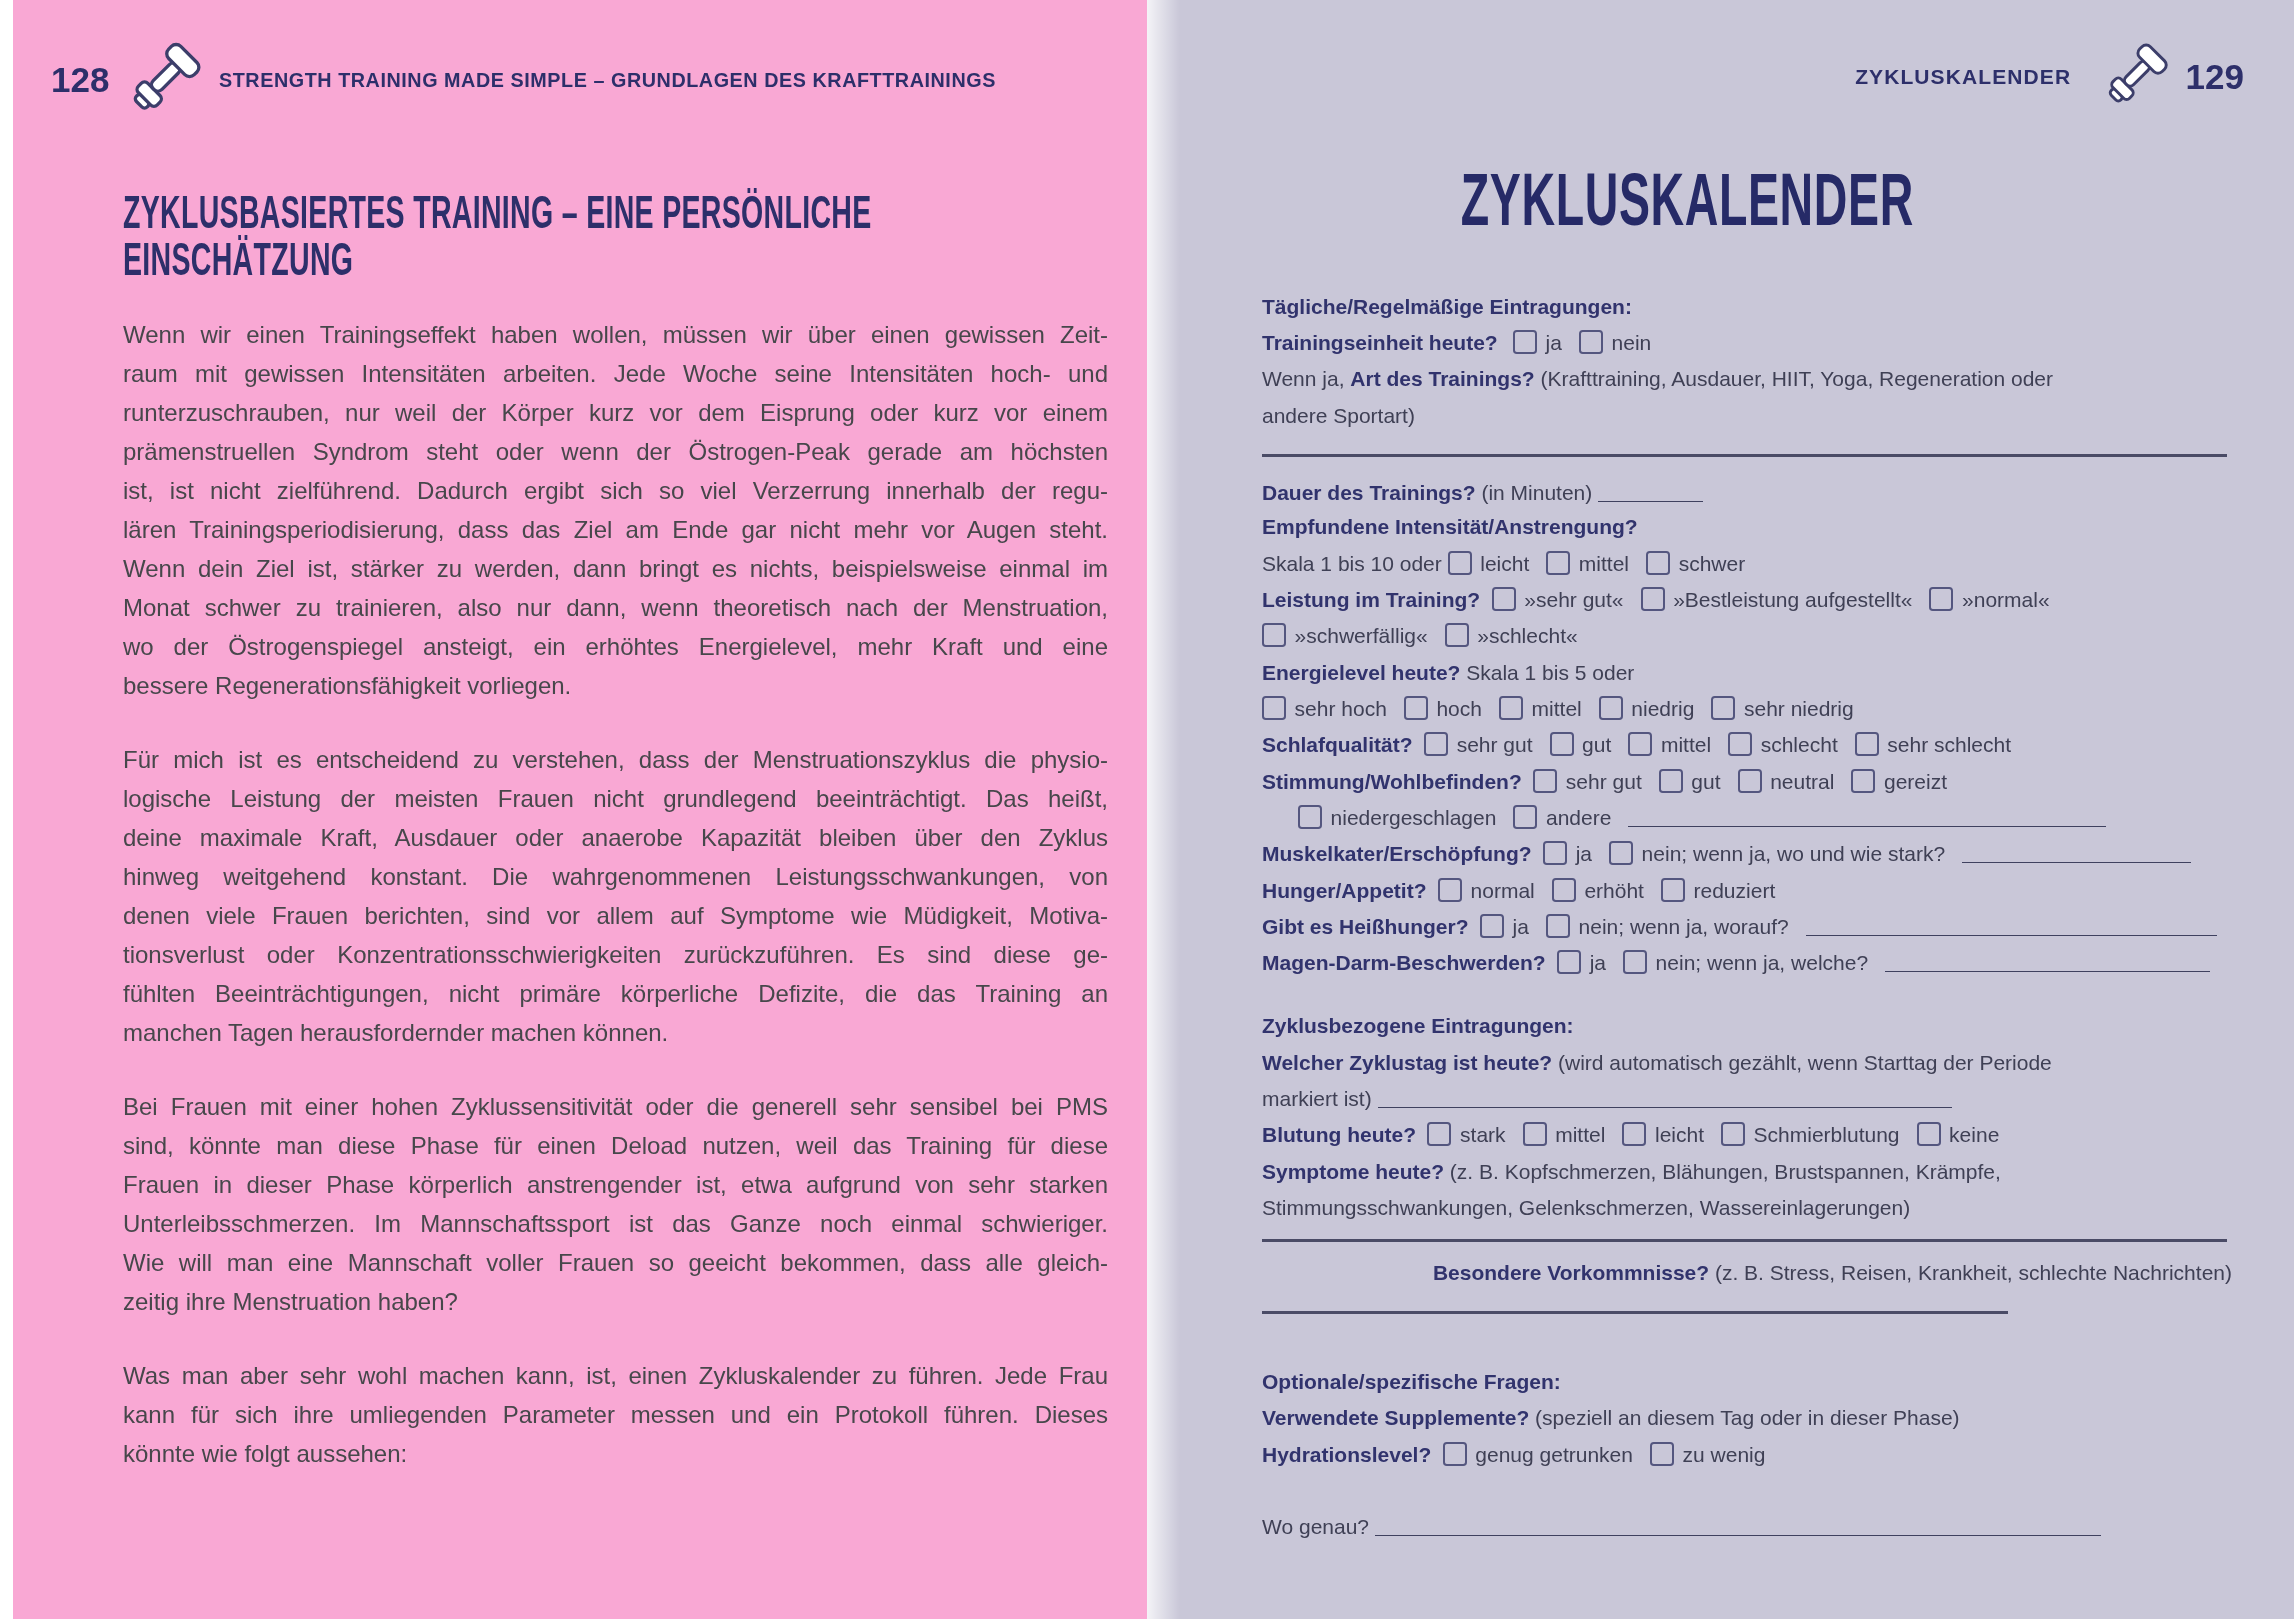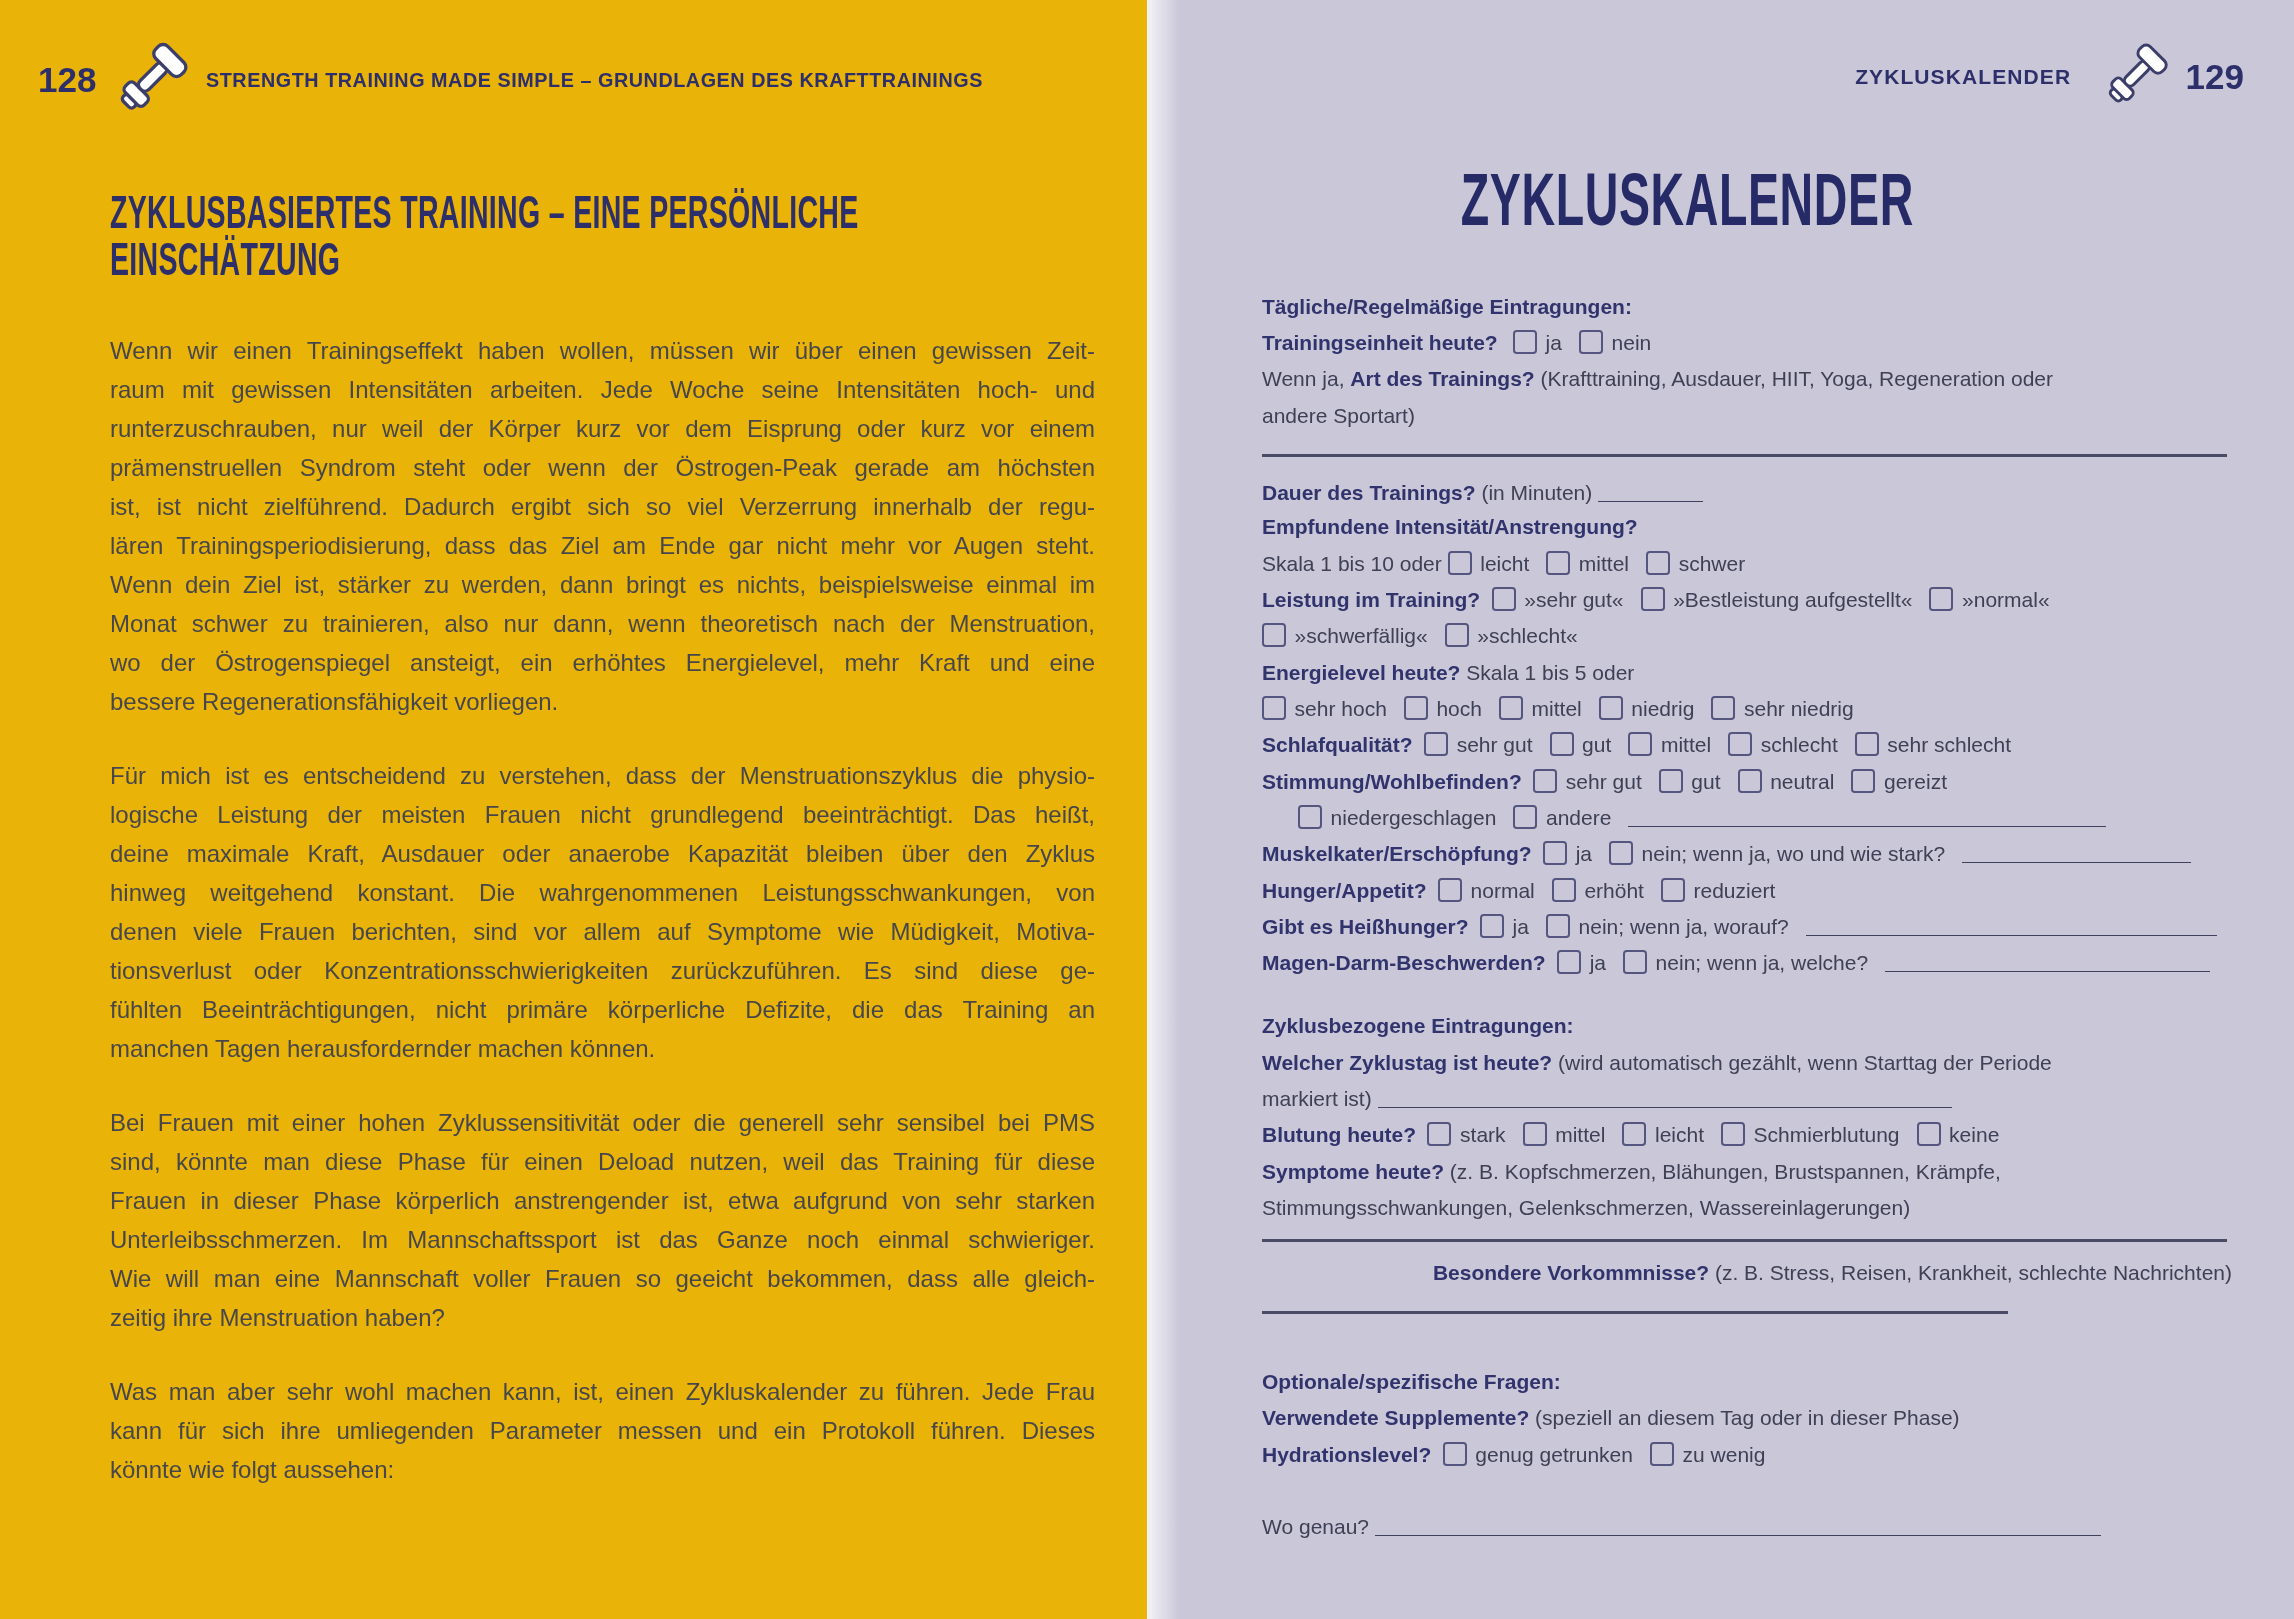--- a/index.html
+++ b/index.html
@@ -1,21 +1,21 @@
 <!DOCTYPE html>
 <html><head>
 <meta charset="utf-8">
 <style>
   html,body{margin:0;padding:0;}
   body{
     width:2294px;height:1619px;position:relative;overflow:hidden;
     font-family:"Liberation Sans",sans-serif;background:#ffffff;
   }
   .page{position:absolute;top:0;height:1619px;}
-  .page-left{left:0;width:1147px;background:#eab308;}
+  .page-left{left:13px;width:1147px;background:#f9a8d4;}
   .page-right{left:1147px;width:1147px;background:#c9c7d8;}
   .spine-glow{position:absolute;left:0;top:0;width:32.5px;height:1619px;
     background:linear-gradient(to right,rgba(255,255,255,.8),rgba(255,255,255,0));pointer-events:none;}
 
   
   .pg-header{position:absolute;top:38px;display:flex;align-items:center;}
   .hdr-left{left:38px;}
   .hdr-right{right:50px;}
   .page-num{font-weight:bold;font-size:35px;color:#2d2f6a;letter-spacing:0;}
   .dumbbell{margin:0 17px;flex:0 0 auto;}
@@ -27,21 +27,21 @@
 
   
   .heading{position:absolute;left:110px;top:189px;color:#2d2f6a;}
   .heading .hline{
     font-weight:bold;font-size:46px;line-height:47px;letter-spacing:0.5px;
     transform:scaleX(.62);transform-origin:left center;white-space:nowrap;
   }
 
   
   .left-body{position:absolute;left:110px;top:315px;width:985px;color:#47474b;}
-  .para{margin:16px 0 35px 0;}
+  .para{margin:0 0 35px 0;}
   .bodyline{
     font-size:24px;line-height:39px;
     text-align:justify;text-align-last:justify;white-space:normal;
   }
   .bodyline.parlast{text-align-last:left;}
 
   
   .cal-title-wrap{position:absolute;left:0;right:67px;top:161px;text-align:center;color:#262a67;}
   .cal-title{
     display:inline-block;font-weight:bold;font-size:75px;line-height:76px;letter-spacing:1px;

